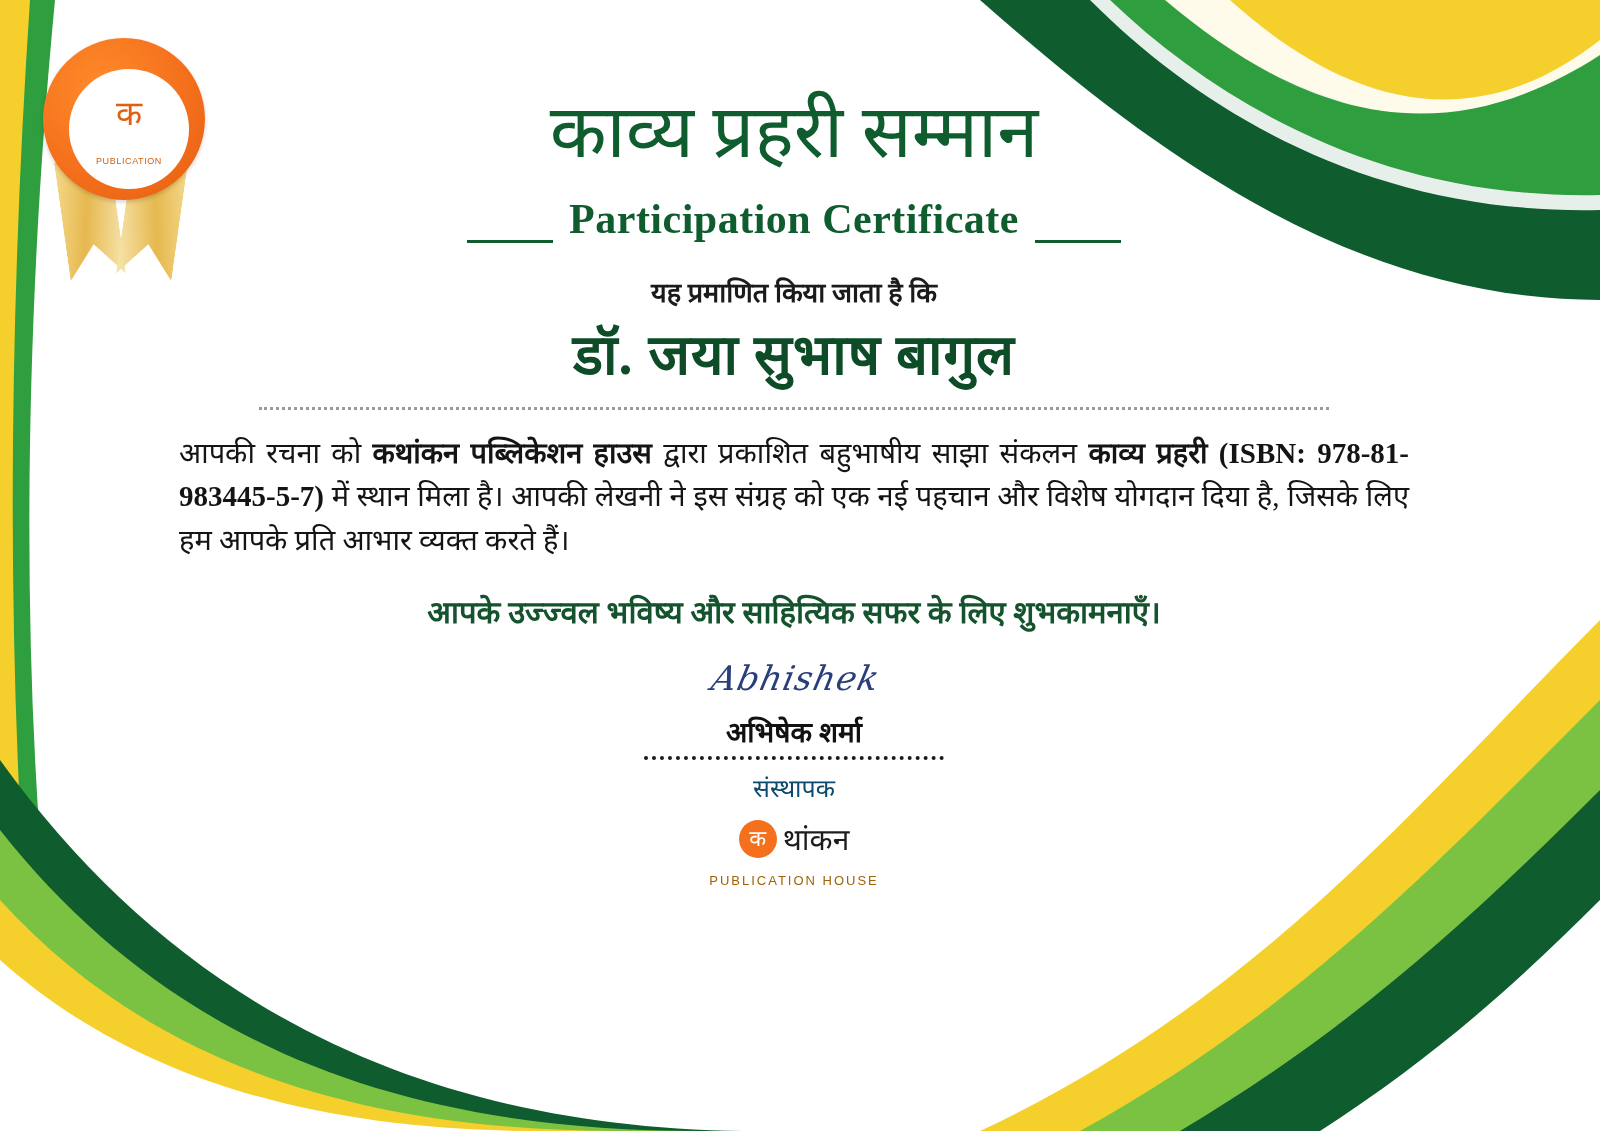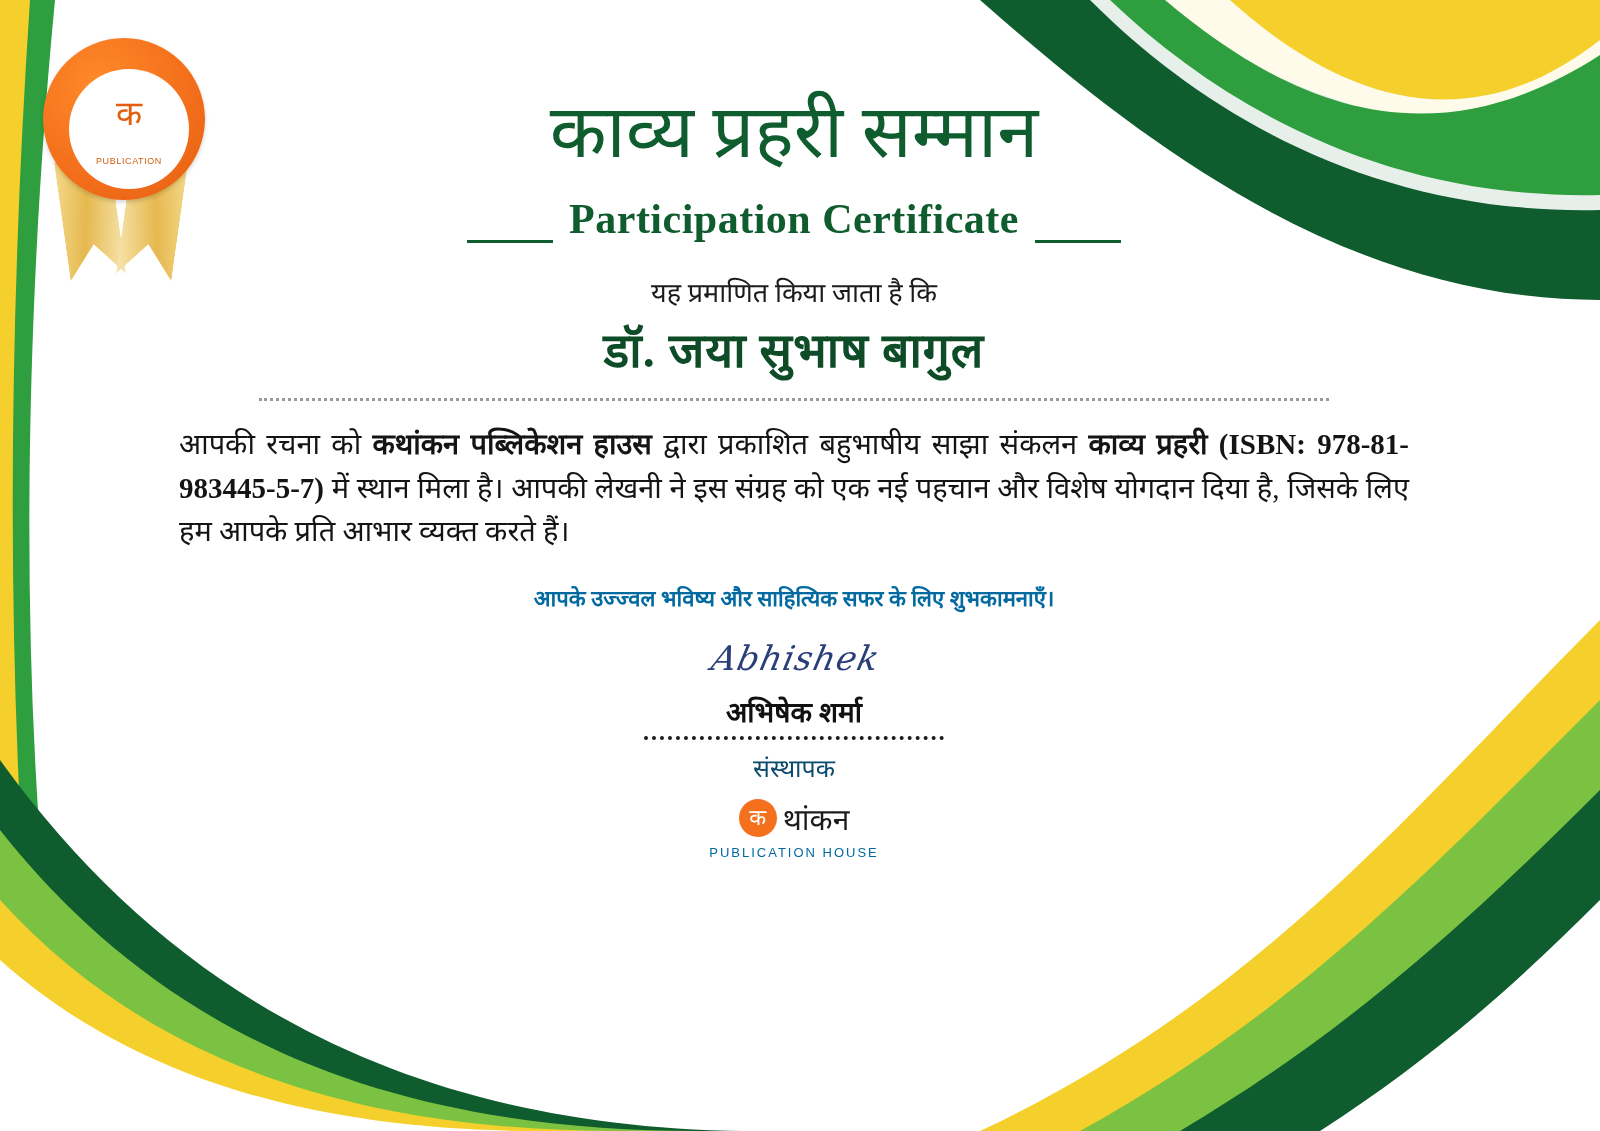--- a/index.html
+++ b/index.html
@@ -125,24 +125,25 @@
     font-size: 42px;
     font-weight: bold;
     color: #0f5c2e;
     font-family: "Liberation Serif", serif;
     letter-spacing: .5px;
   }
   .certify-line {
     margin-top: 30px;
     font-size: 27px;
     color: #1b1b1b;
+    font-weight: bold;
   }
   .recipient {
     margin-top: 16px;
-    font-size: 48px;
+    font-size: 56px;
     line-height: 1.05;
     color: #0d4c27;
     font-family: "Liberation Serif", serif;
     font-weight: 700;
     letter-spacing: 1px;
   }
   .dotted-sep {
     margin: 22px auto 0 auto;
     width: 1070px;
     border-top: 3px dotted #9a9a9a;
@@ -158,23 +159,23 @@
     color: #141414;
   }
   .body-text p {
     margin: 0 0 4px 0;
   }
   .body-text b {
     font-weight: 700;
   }
   .wish {
     margin-top: 28px;
-    font-size: 22px;
+    font-size: 31px;
     font-weight: 700;
-    color: #0369a1;
+    color: #14532d;
   }
 
   
   .sign-block {
     margin: 26px auto 0 auto;
     width: 340px;
   }
   .sign-script {
     height: 58px;
     font-family: "DejaVu Serif", serif;
@@ -223,24 +224,24 @@
     font-size: 22px;
     line-height: 38px;
     font-family: "DejaVu Sans", sans-serif;
   }
   .fl-word {
     font-size: 30px;
     color: #1d1d1d;
     font-family: "Liberation Serif", serif;
   }
   .fl-sub {
-    margin-top: 6px;
+    margin-top: 14px;
     font-size: 13px;
     letter-spacing: 2px;
-    color: #0369a1;
+    color: #a16207;
     font-family: "Liberation Sans", sans-serif;
   }
 </style>
 </head>
 <body>
 
 <div class="certificate">
 
   <svg class="deco" viewBox="0 0 1600 1131" preserveAspectRatio="none" xmlns="http://www.w3.org/2000/svg">
 

